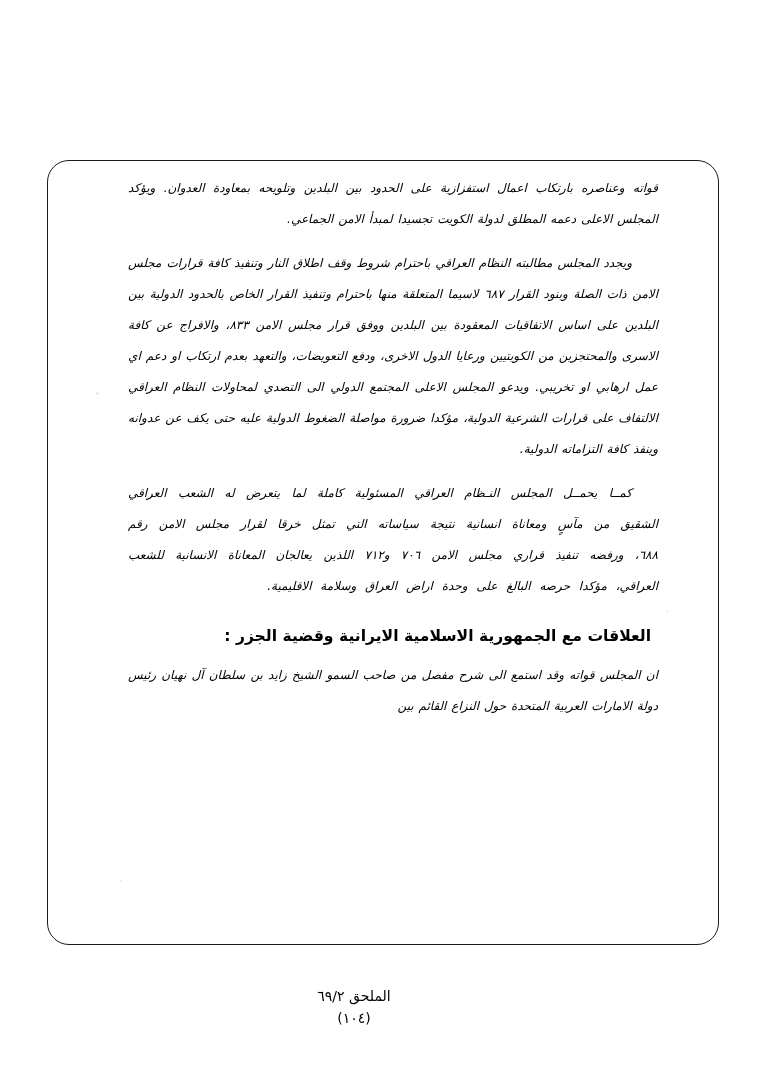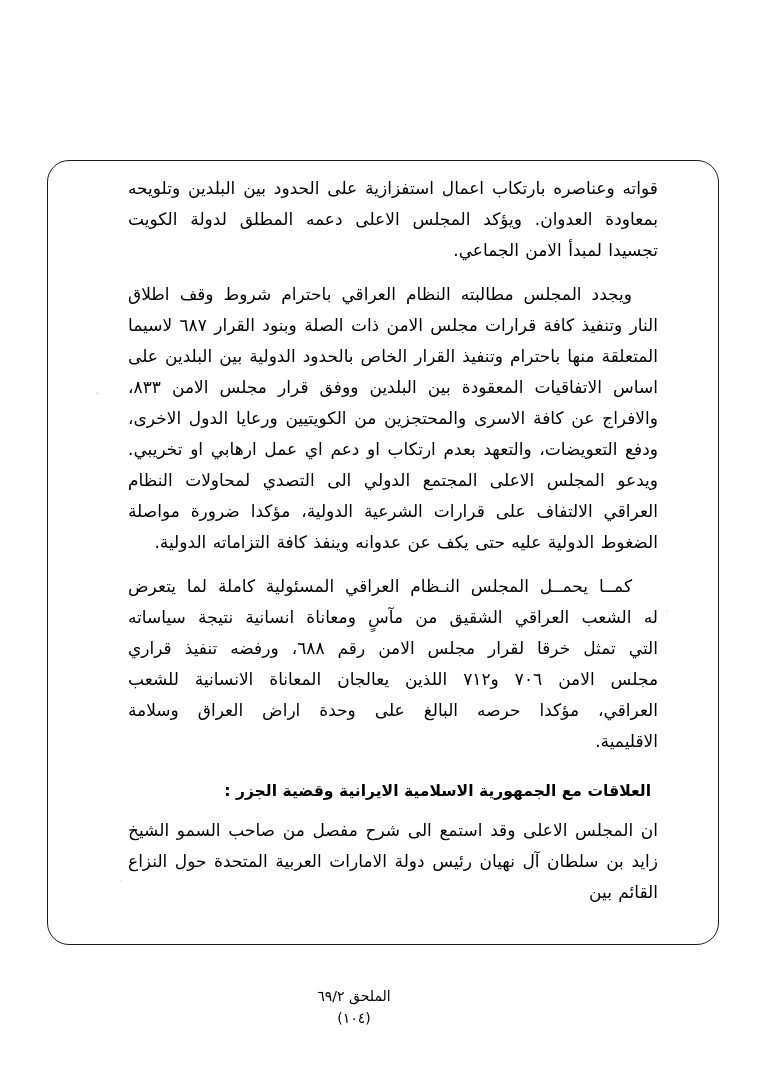--- a/index.html
+++ b/index.html
@@ -39,25 +39,26 @@
     left: 80px;
     top: 12px;
     width: 530px;
     direction: rtl;
     text-align: justify;
     text-justify: inter-word;
   }
 
   p.para {
     margin: 0 0 13px 0;
-    font-size: 17px;
+    font-size: 12px;
     line-height: 31px;
     letter-spacing: 0px;
     word-spacing: 1px;
     text-align: justify;
+    font-style: italic;
   }
 
   p.para.indent {
     text-indent: 26px;
   }
 
   p.para.wide {
     word-spacing: 5px;
   }
 
@@ -101,21 +102,21 @@
 
       <p class="para">قواته وعناصره بارتكاب اعمال استفزازية على الحدود بين البلدين وتلويحه بمعاودة العدوان. ويؤكد المجلس الاعلى دعمه المطلق لدولة الكويت تجسيدا لمبدأ الامن الجماعي.</p>
 
       <p class="para indent">ويجدد المجلس مطالبته النظام العراقي باحترام شروط وقف اطلاق النار وتنفيذ كافة قرارات مجلس الامن ذات الصلة وبنود القرار ٦٨٧ لاسيما المتعلقة منها باحترام وتنفيذ القرار الخاص بالحدود الدولية بين البلدين على اساس الاتفاقيات المعقودة بين البلدين ووفق قرار مجلس الامن ٨٣٣، والافراج عن كافة الاسرى والمحتجزين من الكويتيين ورعايا الدول الاخرى، ودفع التعويضات، والتعهد بعدم ارتكاب او دعم اي عمل ارهابي او تخريبي. ويدعو المجلس الاعلى المجتمع الدولي الى التصدي لمحاولات النظام العراقي الالتفاف على قرارات الشرعية الدولية، مؤكدا ضرورة مواصلة الضغوط الدولية عليه حتى يكف عن عدوانه وينفذ كافة التزاماته الدولية.</p>
 
 
       <p class="para indent wide">كمــا يحمــل المجلس النـظام العراقي المسئولية كاملة لما يتعرض له الشعب العراقي الشقيق من مآسٍ ومعاناة انسانية نتيجة سياساته التي تمثل خرقا لقرار مجلس الامن رقم ٦٨٨، ورفضه تنفيذ قراري مجلس الامن ٧٠٦ و٧١٢ اللذين يعالجان المعاناة الانسانية للشعب العراقي، مؤكدا حرصه البالغ على وحدة اراض العراق وسلامة الاقليمية.</p>
 
       <h3 class="subhead">العلاقات مع الجمهورية الاسلامية الايرانية وقضية الجزر :</h3>
 
-      <p class="para">ان المجلس الاعلى وقد استمع الى شرح مفصل من صاحب السمو الشيخ زايد بن سلطان آل نهيان رئيس دولة الامارات العربية المتحدة حول النزاع القائم بين</p>
+      <p class="para">ان المجلس قواته وقد استمع الى شرح مفصل من صاحب السمو الشيخ زايد بن سلطان آل نهيان رئيس دولة الامارات العربية المتحدة حول النزاع القائم بين</p>
 
     </div>
   </div>
 
   <div class="footer">
     <p class="line">الملحق ٦٩/٢</p>
     <p class="line">(١٠٤)</p>
   </div>
 
   <div class="speckle" style="left:96px; top:392px; width:3px; height:3px;"></div>

